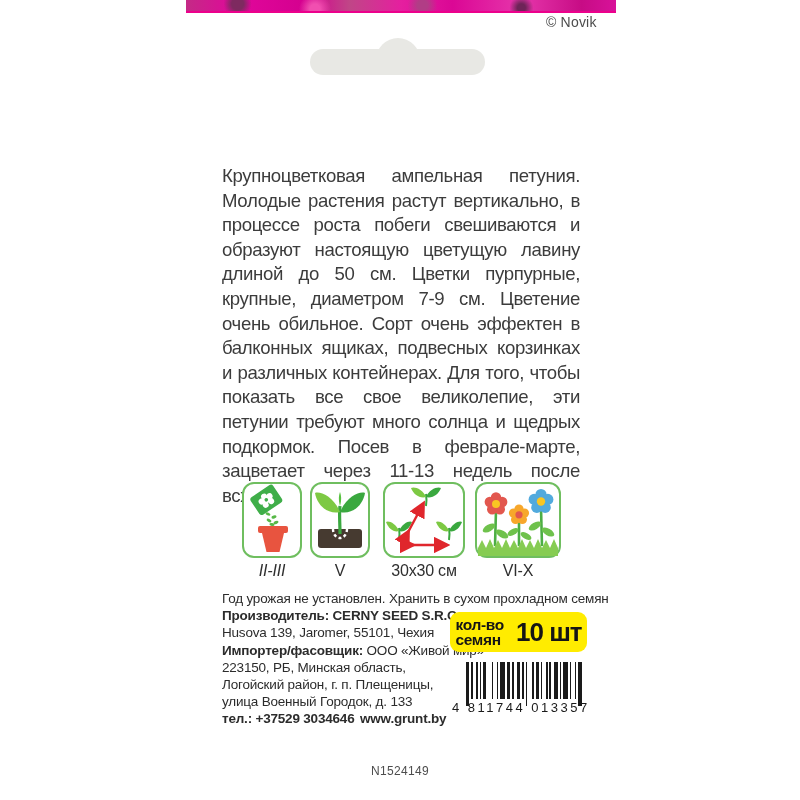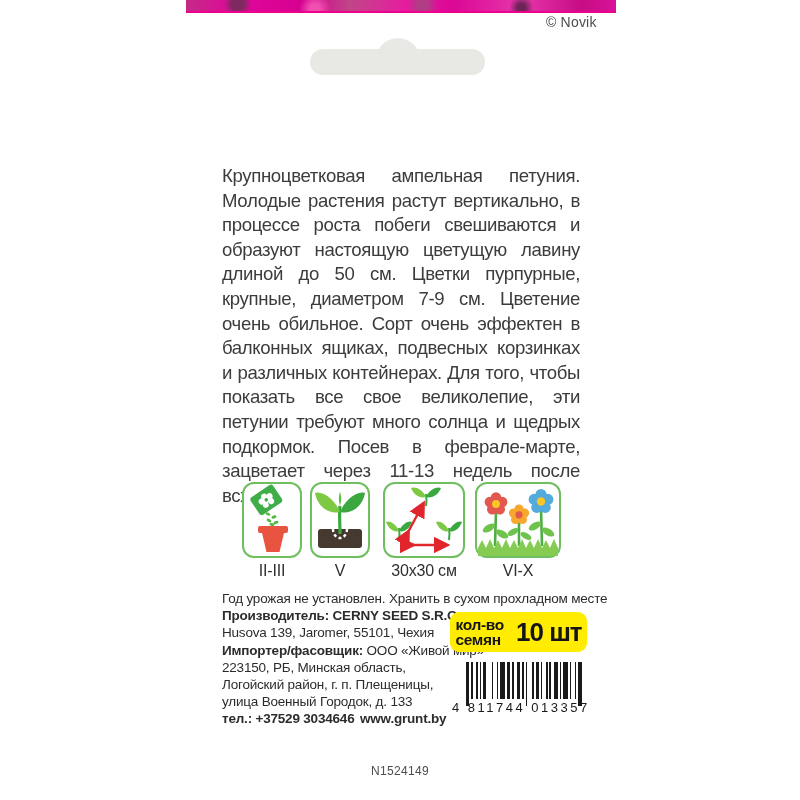--- a/index.html
+++ b/index.html
@@ -53,21 +53,21 @@
 
   
   .icon-box{
     position:absolute;top:482px;height:72px;background:#fff;
     border:2px solid #6fbe5f;border-radius:12px;box-sizing:content-box;
   }
   .icon-box svg{display:block;width:100%;height:100%;}
   .icon-label{
     position:absolute;top:562px;font-size:16px;color:#2f2f2f;text-align:center;letter-spacing:-.2px;
   }
-  #box-sow{left:242px;width:56px;}      #lab-sow{left:242px;width:60px;}
+  #box-sow{left:242px;width:56px;}      #lab-sow{left:242px;width:60px;font-style:italic;}
   #box-plant{left:310px;width:56px;}    #lab-plant{left:310px;width:60px;}
   #box-space{left:383px;width:78px;}    #lab-space{left:383px;width:82px;}
   #box-flower{left:475px;width:82px;}   #lab-flower{left:475px;width:86px;}
 
   
   .info{position:absolute;left:222px;top:590px;font-size:13.5px;line-height:17.2px;color:#2c2c2c;letter-spacing:-.2px;width:360px;}
   .info .row{white-space:nowrap;}
   .bold{font-weight:bold;}
   .info .phone-row{margin-top:0;}
   .info .phone-row .site{margin-left:2px;}
@@ -211,21 +211,21 @@
           <circle cx="58.8" cy="23.4" r="5.6"></circle>
         <circle cx="56.2" cy="15.4" r="5.6"></circle>
       </g>
       <circle cx="63" cy="17.5" r="4.2" fill="#f9c623"></circle>
       <path d="M0,72 L0,64 L4,56 L8,64 L12,55 L16,64 L20,56 L24,64 L28,55 L32,64 L36,56 L40,64 L44,55 L48,64 L52,56 L56,64 L60,55 L64,64 L68,56 L72,64 L76,55 L80,64 L80,72 Z" fill="#86cc52"></path>
     </svg>
   </div>
   <div class="icon-label" id="lab-flower">VI-X</div>
 
   <div class="info">
-    <div class="row">Год урожая не установлен. Хранить в сухом прохладном месте</div>
+    <div class="row">Год урожая не установлен. Хранить в сухом прохладном семян</div>
     <div class="row">
       <span class="bold">Производитель:</span>
       <span class="bold">CERNY SEED S.R.O.</span>
     </div>
     <div class="row">Husova 139, Jaromer, 55101, Чехия</div>
     <div class="row">
       <span class="bold">Импортер/фасовщик:</span>
       <span>ООО «Живой мир»</span>
     </div>
     <div class="row">223150, РБ, Минская область,</div>

